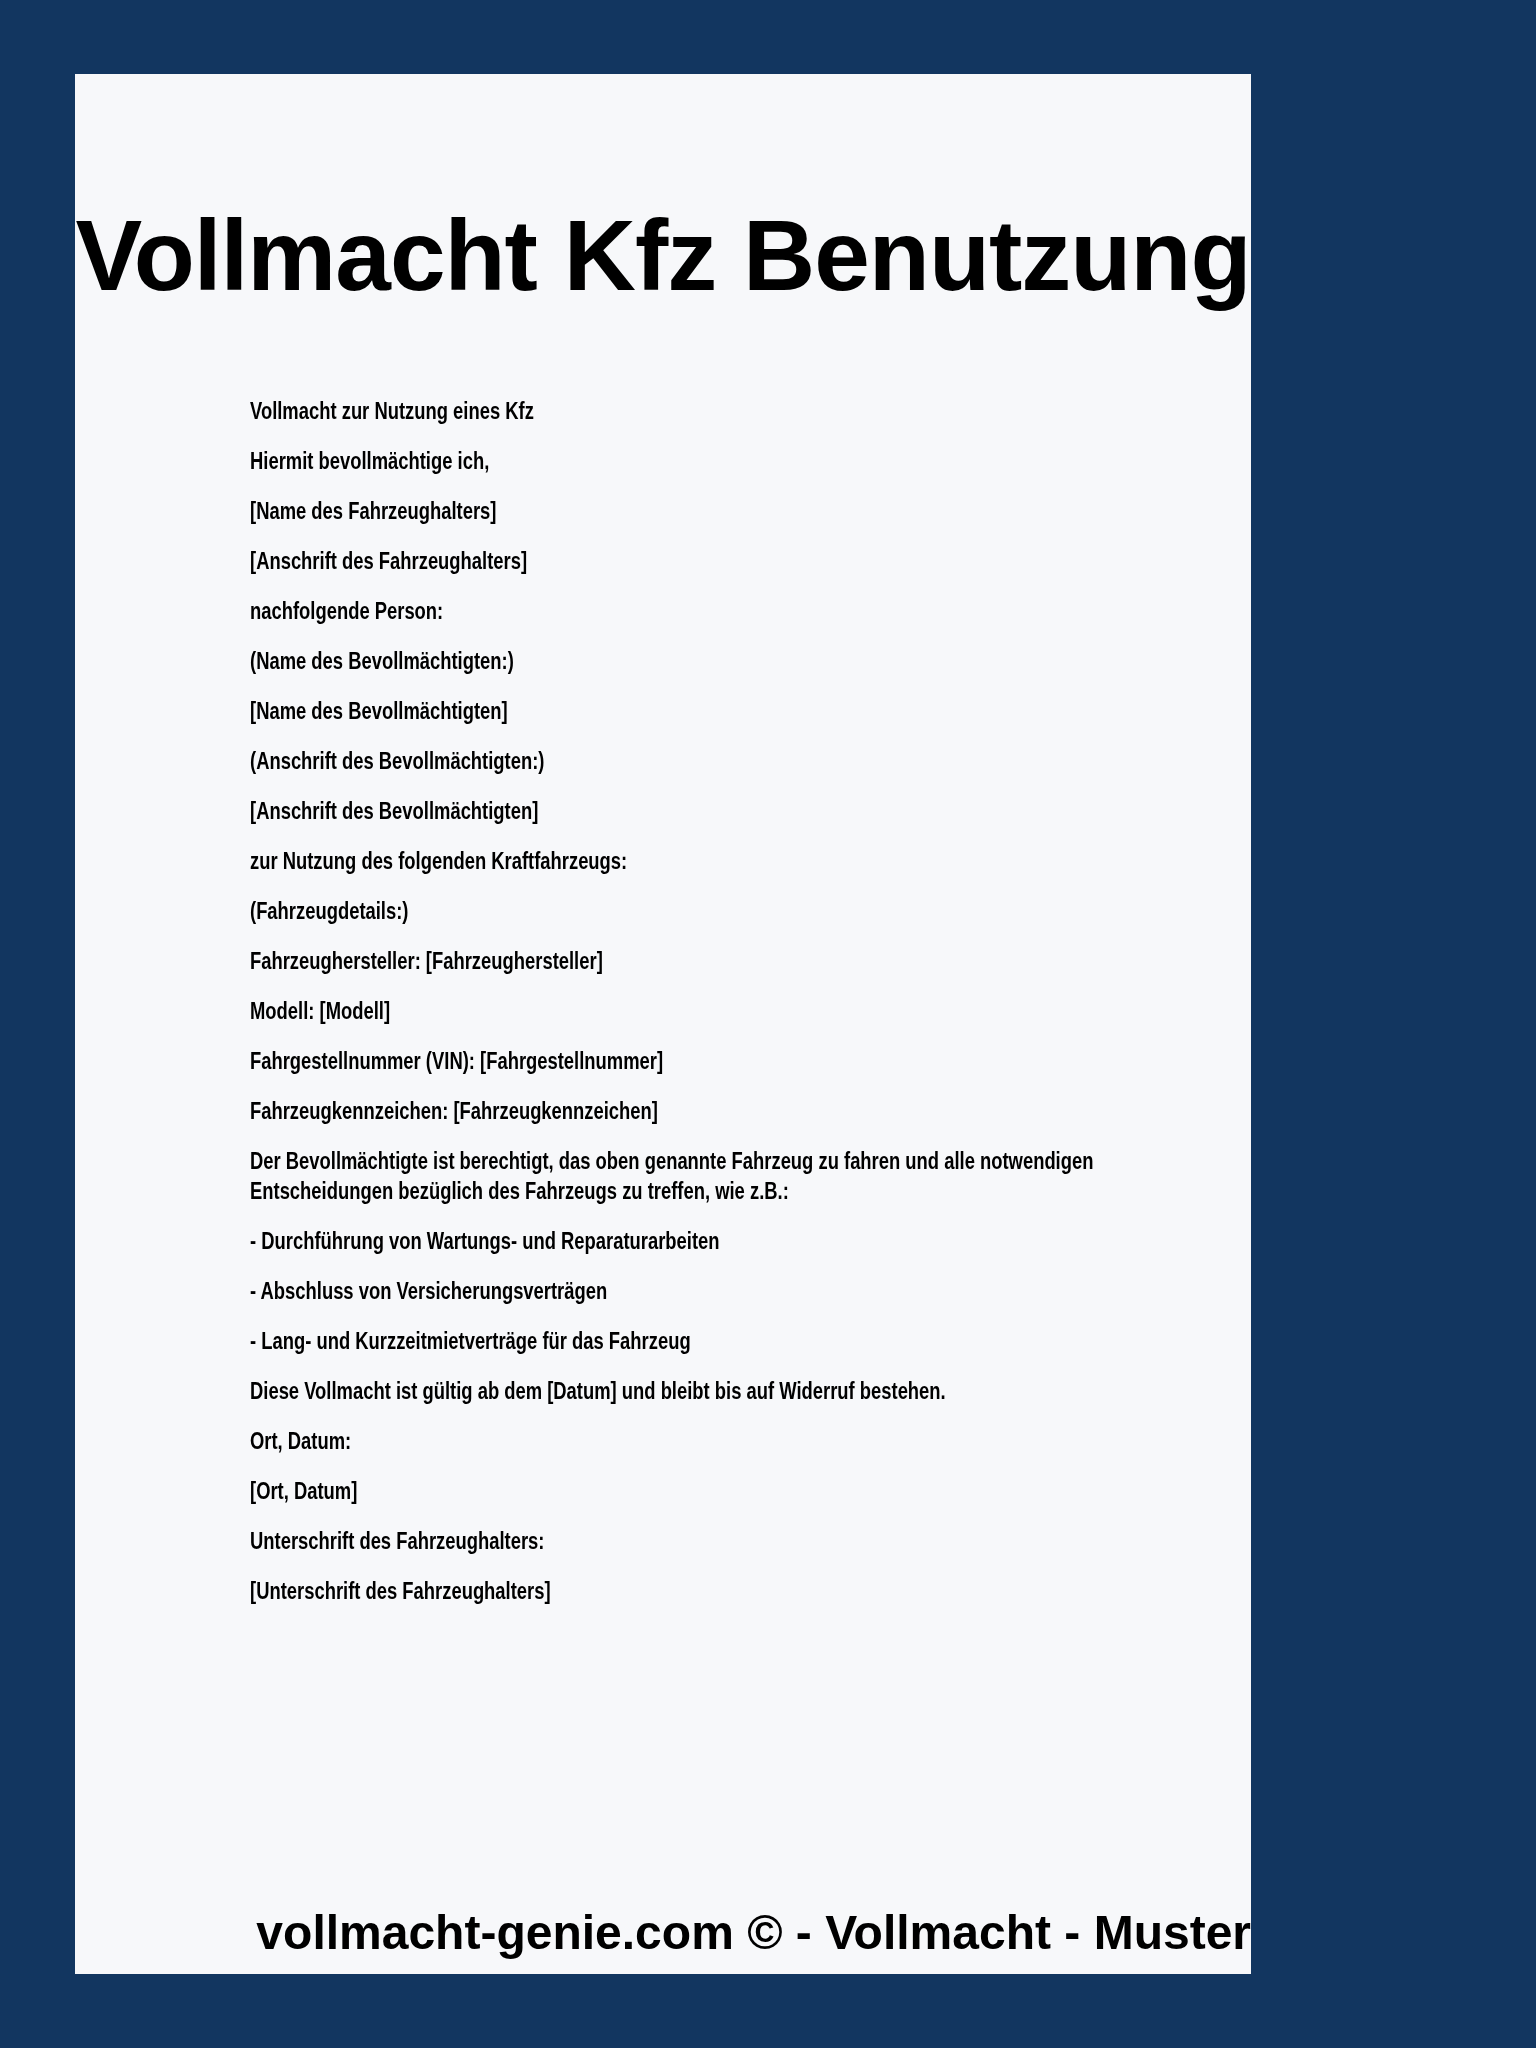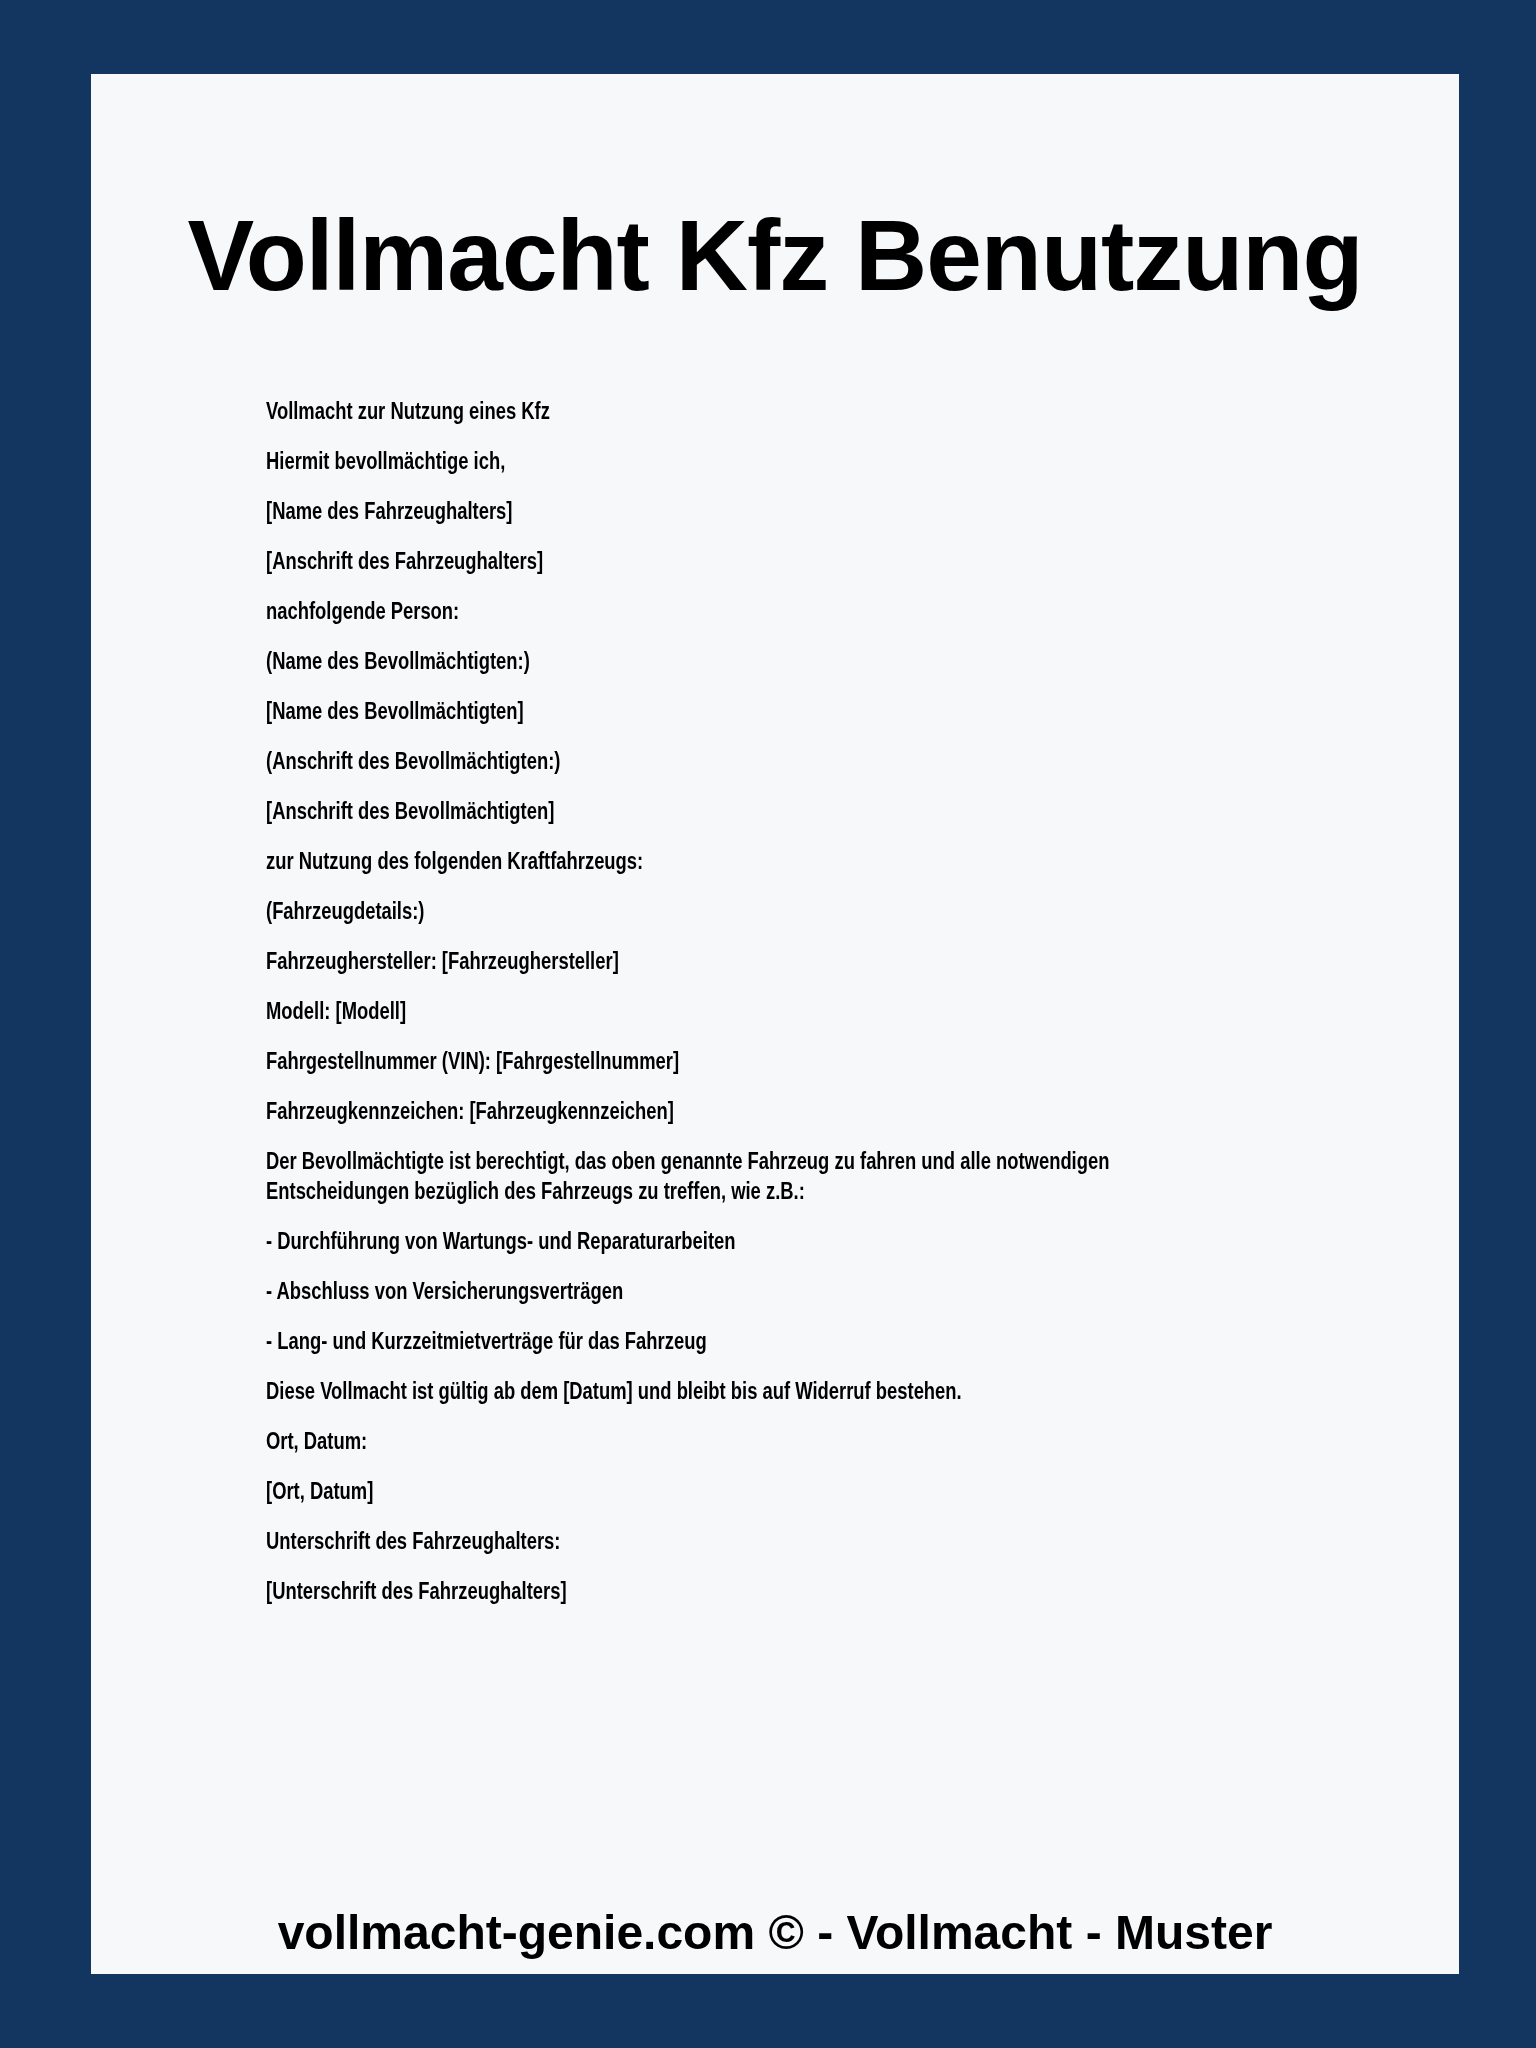--- a/index.html
+++ b/index.html
@@ -14,22 +14,22 @@
     font-family: "Liberation Sans", sans-serif;
     overflow: hidden;
   }
   .frame {
     position: absolute;
     width: 1536px; height: 2048px;
     background: var(--frame);
   }
   .paper {
     position: absolute;
-    left: 91px; top: 74px;
-    width: 1368px; height: 1900px;
+    left: 75px; top: 74px;
+    width: 1176px; height: 1900px;
     background: var(--paper);
     text-decoration: underline;
   }
   .doc-title {
     position: absolute;
     top: 131px; left: 0; right: 0;
     text-align: center;
     font-size: 100px;
     line-height: 100px;
     font-weight: bold;
@@ -49,21 +49,21 @@
   }
   .doc-line {
     white-space: nowrap;
     margin-bottom: 27px;
   }
   .doc-line.gap { margin-top: 25px; }
   .doc-line.tight { margin-bottom: 7px; }
   .doc-footer {
     position: absolute;
     top: 1835px; left: 0; right: 0;
-    text-align: center;
+    text-align: right;
     font-size: 48px;
     line-height: 48px;
     font-weight: bold;
     color: var(--text);
     white-space: nowrap;
   }
 </style>
 </head>
 <body>
 

